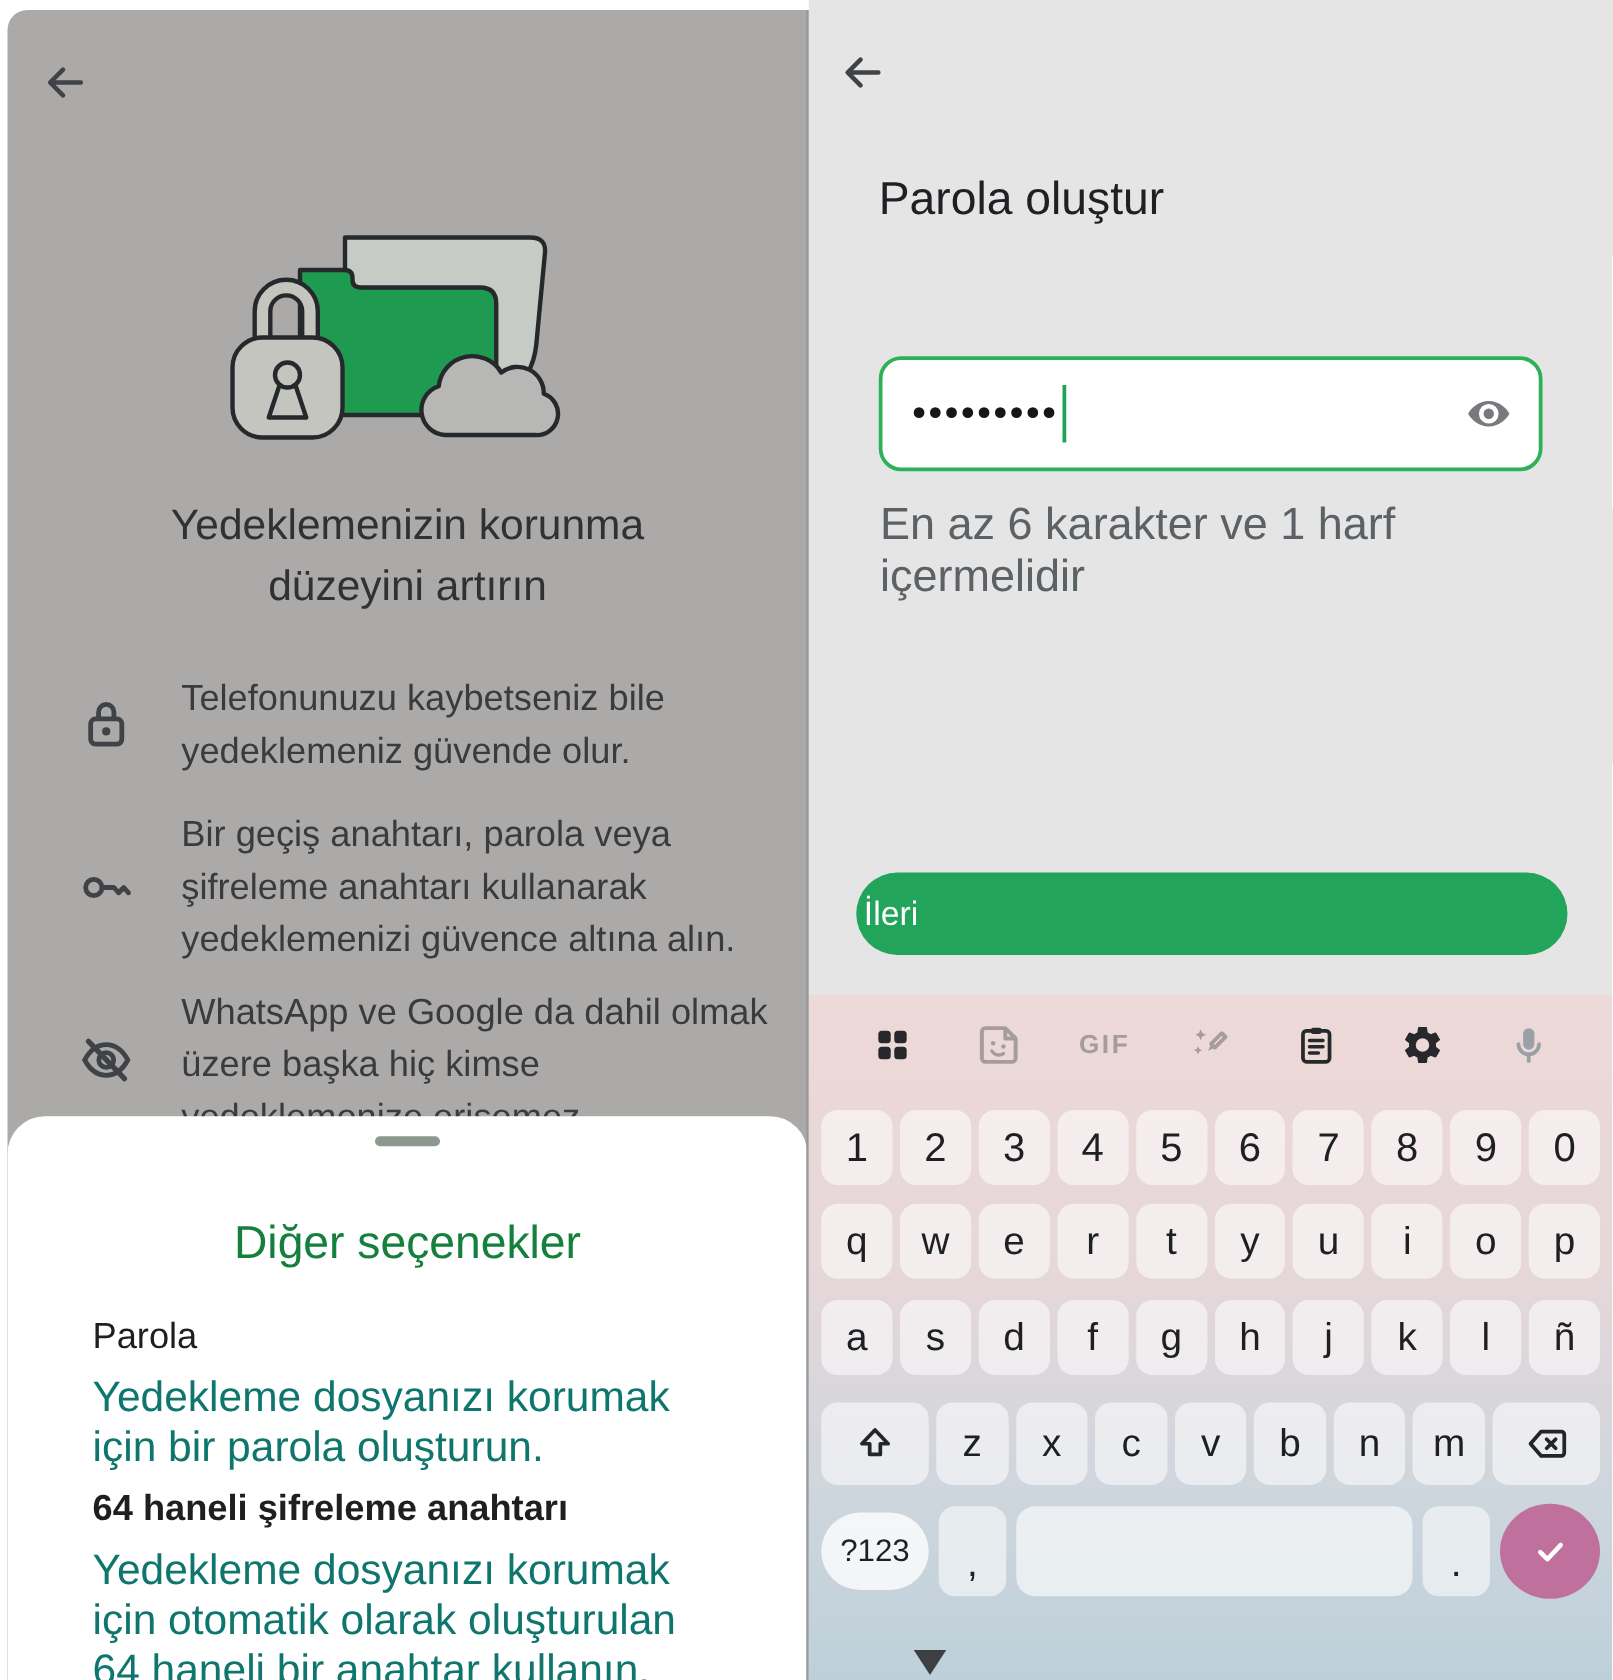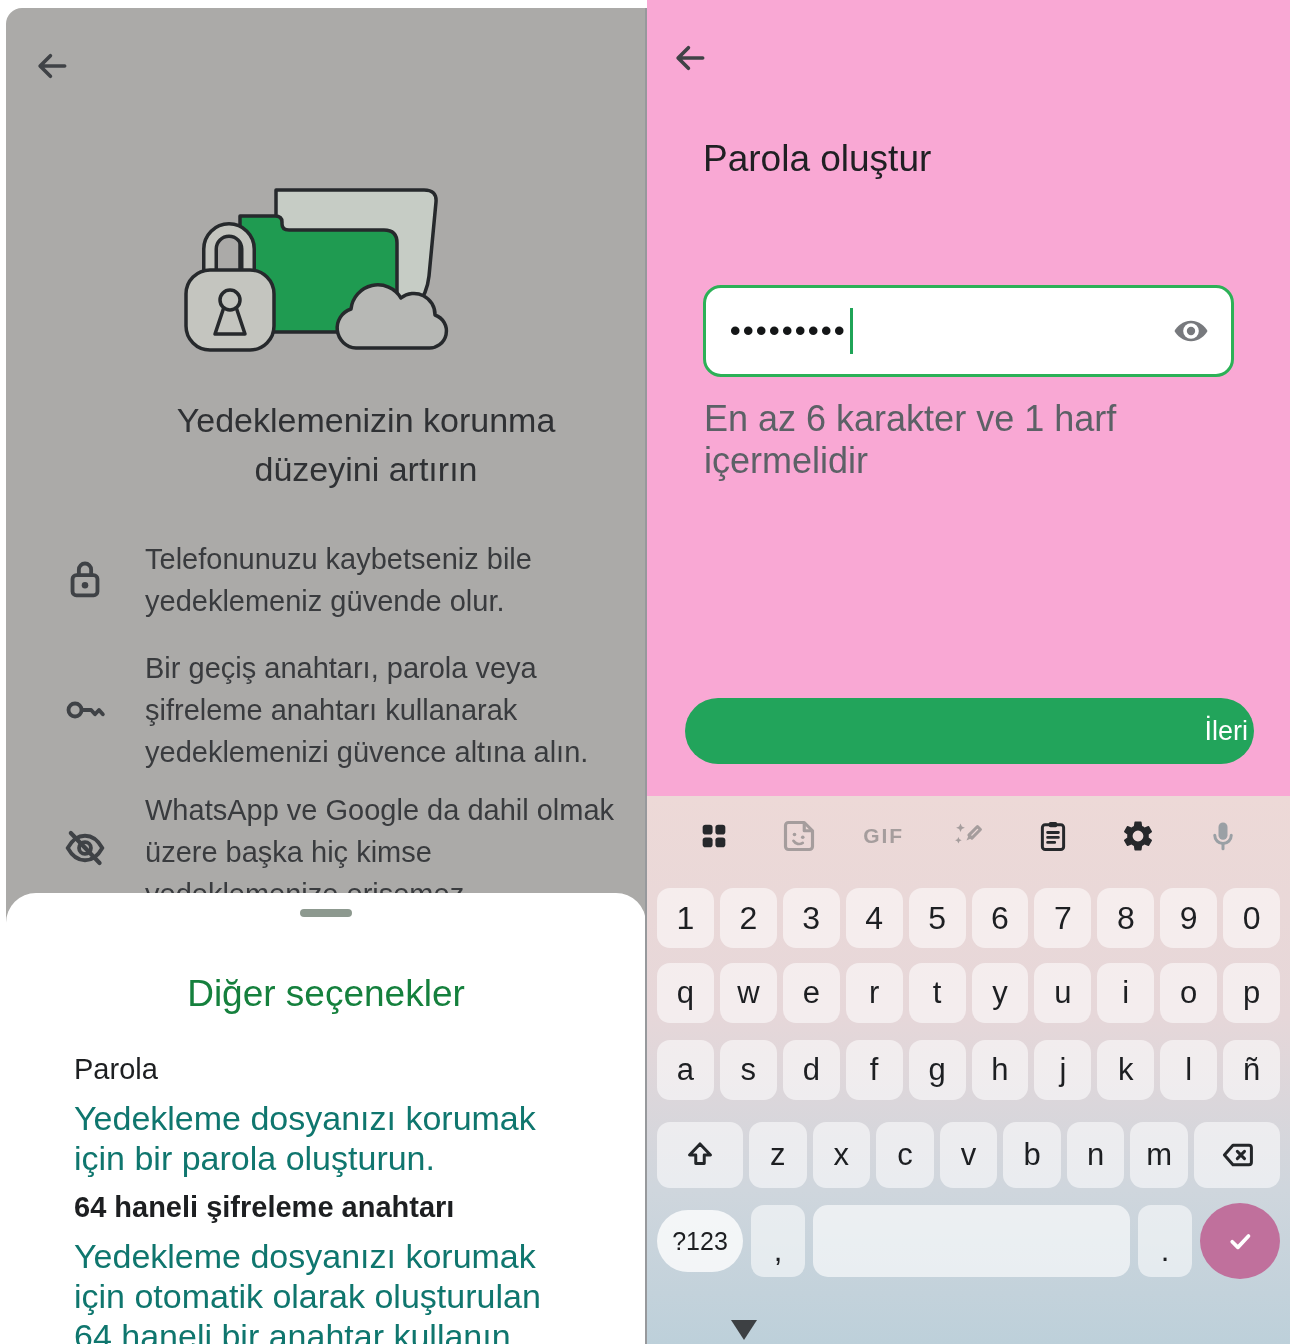--- a/index.html
+++ b/index.html
@@ -7,21 +7,21 @@
   body{font-family:"Liberation Sans","DejaVu Sans",sans-serif;-webkit-font-smoothing:antialiased;}
   .stage{position:relative;width:1290px;height:1344px;background:#fff;overflow:hidden;}
 
   
   .left-screen{position:absolute;left:6px;top:8px;width:640px;height:1336px;
     background:#abaaa8;border-top-left-radius:16px;overflow:hidden;}
   .back-btn{position:absolute;width:44px;height:44px;display:flex;align-items:center;justify-content:center;cursor:pointer;}
   .left-screen .back-btn{left:24px;top:36px;}
   .illustration{position:absolute;left:172px;top:172px;}
   .left-title{position:absolute;left:0;top:388px;width:100%;text-align:center;
-    font-size:34px;line-height:49px;font-weight:500;color:#2f3134;margin-left:40px;}
+    font-size:34px;line-height:49px;font-weight:500;color:#2f3134;}
   .bullet{position:absolute;left:0;width:100%;}
   .bullet .b-icon{position:absolute;left:56px;width:46px;height:46px;}
   .bullet .b-text{position:absolute;left:139px;width:486px;font-size:29px;line-height:42px;color:#393b3e;}
   .bullet-1{top:530px;} .bullet-1 .b-icon{top:18px;}
   .bullet-2{top:639px;} .bullet-2 .b-icon{top:40px;}
   .bullet-3{top:781px;} .bullet-3 .b-icon{top:36px;}
 
   
   .sheet{position:absolute;left:0;top:885px;width:640px;height:451px;background:#ffffff;
     border-top-left-radius:30px;border-top-right-radius:30px;z-index:5;}
@@ -32,31 +32,31 @@
   .sheet-opt{position:absolute;left:68px;right:60px;cursor:pointer;}
   .opt-1{top:160px;} .opt-2{top:298px;}
   .opt-title{font-size:29px;color:#1d1f21;margin:0 0 12px 0;}
   .opt-2 .opt-title{font-weight:600;}
   .opt-desc{font-size:34px;line-height:40px;color:#0f766e;max-width:500px;}
 
   
   .divider{position:absolute;left:645px;top:8px;width:2px;height:1336px;background:#97999c;z-index:20;}
 
   
-  .right-screen{position:absolute;left:647px;top:0;width:643px;height:1344px;background:#f9a8d4;overflow:hidden;}
+  .right-screen{position:absolute;left:647px;top:0;width:643px;height:1344px;background:#e5e5e5;overflow:hidden;}
   .right-screen .back-btn{left:21px;top:36px;}
   .right-title{position:absolute;left:56px;top:138px;font-size:37px;color:#1f2023;}
   .pw-field{position:absolute;left:56px;top:285px;width:531px;height:92px;
     border:3px solid #2cb157;border-radius:18px;background:#fff;display:flex;align-items:center;cursor:text;}
   .pw-dots{margin-left:24px;font-size:30px;letter-spacing:2.5px;color:#141617;font-weight:700;line-height:1;}
   .caret{display:inline-block;width:3px;height:46px;background:#1fa457;margin-left:3px;vertical-align:-10px;}
   .eye-btn{position:absolute;right:20px;top:50%;transform:translateY(-50%);width:40px;height:40px;cursor:pointer;}
   .pw-hint{position:absolute;left:57px;top:398px;font-size:36px;color:#5c6166;}
   .next-btn{position:absolute;left:38px;top:698px;width:569px;height:66px;border-radius:33px;
-    background:#22a45b;display:flex;align-items:center;justify-content:flex-end;
+    background:#22a45b;display:flex;align-items:center;justify-content:flex-start;
     color:#ffffff;font-size:27px;font-weight:500;cursor:pointer;border:none;}
 
   
   .keyboard{position:absolute;left:0;top:796px;width:643px;height:548px;
     background:linear-gradient(180deg,#edd9d7 0%,#e6d7d9 40%,#cfd6dd 72%,#bdd0da 100%);}
   .kb-toolbar{position:absolute;top:0;left:0;width:100%;height:80px;
     display:flex;align-items:center;justify-content:space-between;padding:0 48px;}
   .tb-icon{width:38px;height:38px;display:flex;align-items:center;justify-content:center;cursor:pointer;}
   .gif-label{font-size:21px;font-weight:700;letter-spacing:2px;color:#a59d9d;}
   .kb-row{position:absolute;left:0;width:100%;display:flex;gap:6px;padding:0 10px;}

